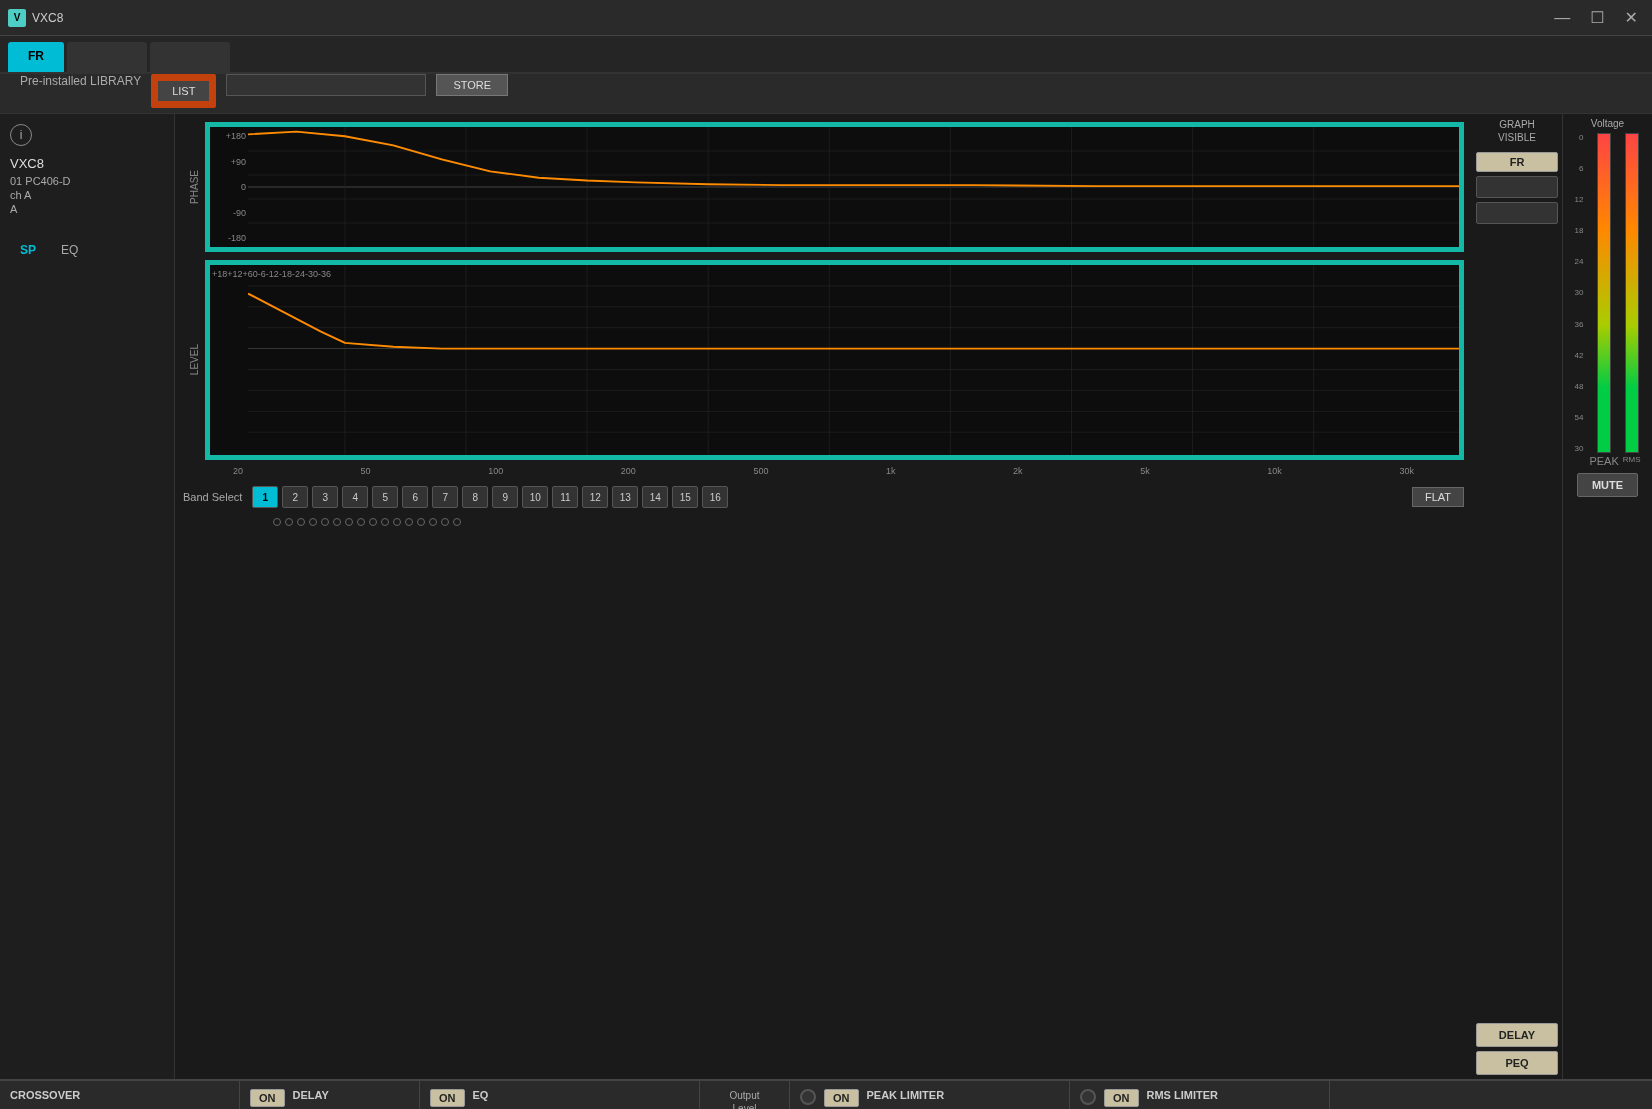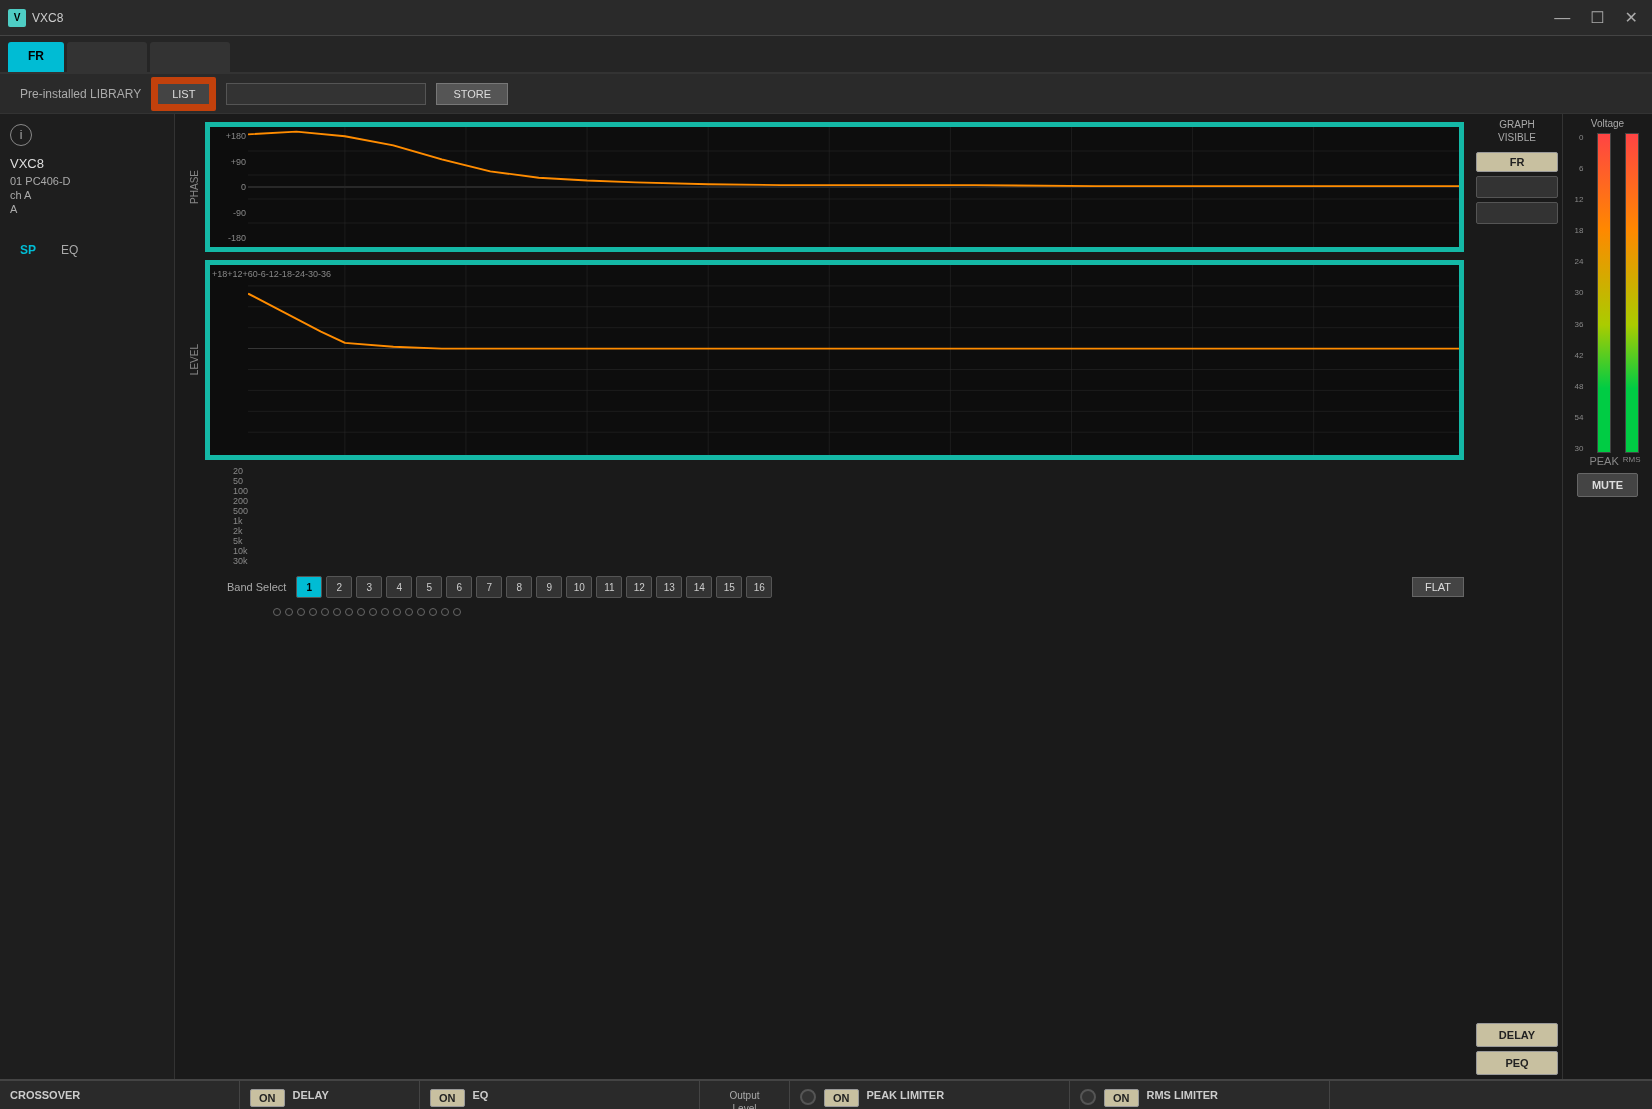--- a/index.html
+++ b/index.html
@@ -68,21 +68,21 @@
     .tab.inactive {
       background: #333;
       color: #888;
     }
 
     
     #librarybar {
       background: #2a2a2a;
       height: 40px;
       display: flex;
-      align-items: center;
+      align-items: flex-start;
       padding: 0 20px;
       gap: 10px;
       border-bottom: 1px solid #333;
     }
     .lib-label { color: #aaa; font-size: 12px; }
     .lib-btn {
       background: #444;
       border: 7px solid #c2410c;
       color: #ddd;
       padding: 4px 14px;
@@ -167,31 +167,30 @@
     .graph-phase { height: 130px; }
     .graph-level { height: 200px; }
 
     
     .freq-axis {
       display: flex;
       justify-content: space-between;
       padding: 2px 50px;
       color: #888;
       font-size: 9px;
-      flex-direction: column;
     }
 
     
     #bandselect {
       display: flex;
       align-items: center;
       gap: 4px;
       padding: 4px 0;
     }
-    .band-label { color: #aaa; font-size: 11px; margin-right: 6px; margin-left: 44px; }
+    .band-label { color: #aaa; font-size: 11px; margin-right: 6px; }
     .band-btn {
       width: 26px; height: 22px;
       background: #333;
       border: 1px solid #555;
       color: #ccc;
       font-size: 10px;
       cursor: pointer;
       display: flex; align-items: center; justify-content: center;
       border-radius: 2px;
     }

